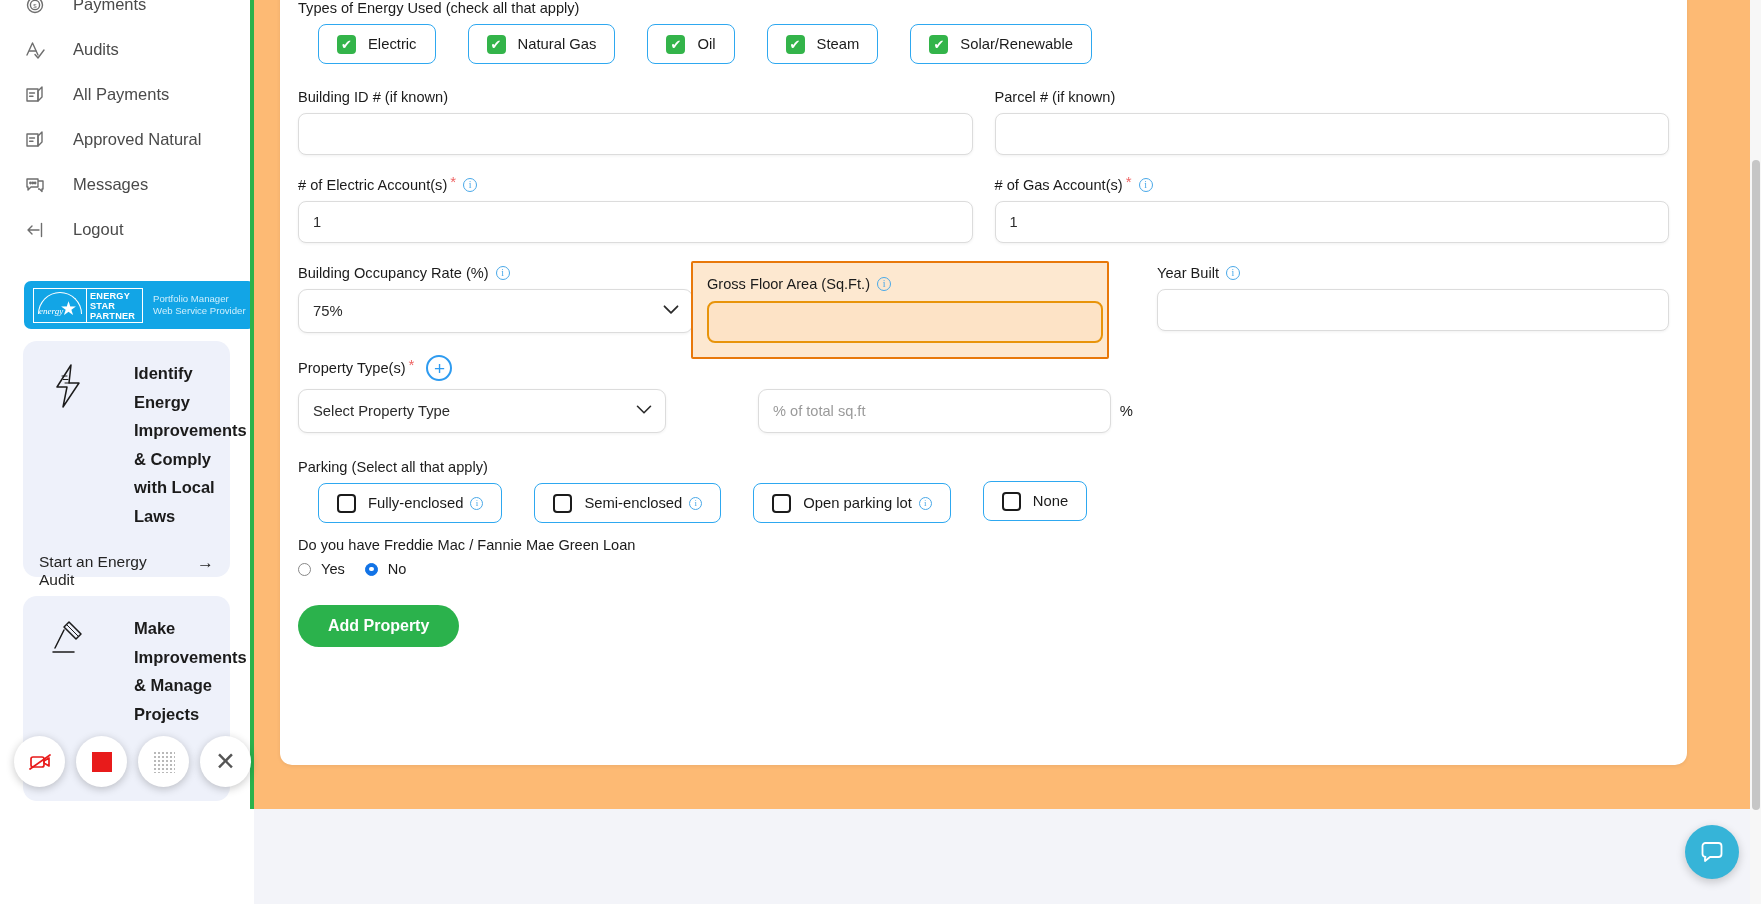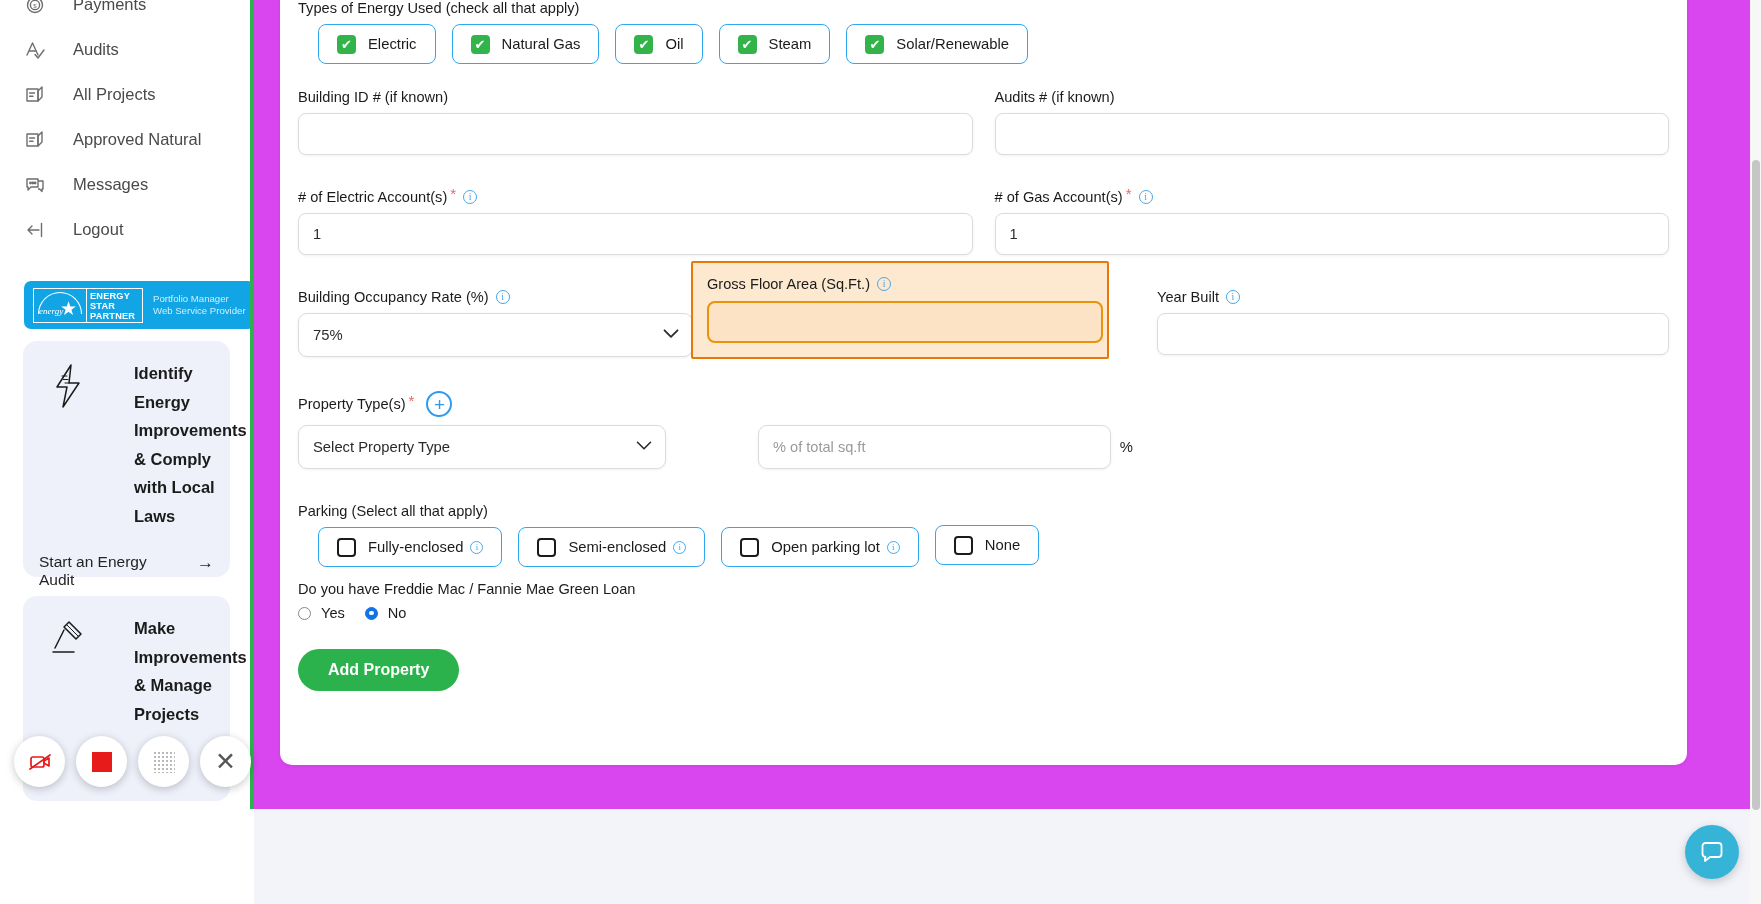--- a/index.html
+++ b/index.html
@@ -110,21 +110,21 @@
 
   
   .green-rail {
     position: absolute; left: 250px; top: 0; width: 4px; height: 809px;
     background: #2BB24C;
   }
 
   
   .main {
     position: absolute; left: 254px; top: 0; width: 1507px; height: 904px;
-    background: #d946ef; overflow: hidden;
+    background: #fdba74; overflow: hidden;
   }
   .card {
     position: absolute; left: 26px; top: -22px; width: 1407px; height: 787px;
     background: #ffffff; border-radius: 12px;
     box-shadow: 0 1px 4px rgba(0,0,0,.07);
   }
   .inner { position: absolute; left: 18px; top: 22px; right: 18px; }
 
   .f-label {
     font-size: 14.6px; color: #1b1b1b; margin-bottom: 8px;
@@ -134,39 +134,39 @@
   .info {
     display:inline-flex; align-items:center; justify-content:center;
     width: 14px; height: 14px; border-radius: 50%;
     border: 1.2px solid #49a8e8; color: #49a8e8;
     font-size: 10px; margin-left: 7px; font-family:"Liberation Serif", serif;
     line-height: 12px; cursor: pointer; flex:0 0 14px;
   }
   .info-sm { width:13px; height:13px; flex:0 0 13px; font-size:9px; }
 
   
-  .pill-row { display: flex; gap: 16px; margin-bottom: 25px; padding-left: 20px; }
+  .pill-row { display: flex; gap: 32px; margin-bottom: 25px; padding-left: 20px; }
   .pill {
     height: 40px; border: 1.6px solid #2EA8F0; border-radius: 8px;
     background: #fff; display: flex; align-items: center;
     padding: 0 18px; cursor: pointer; white-space: nowrap;
   }
   .cbx {
     width: 19px; height: 19px; border-radius: 4px; flex:0 0 19px;
     border: 2px solid #1b1b1b; background: #fff;
     display:flex; align-items:center; justify-content:center;
   }
   .cbx.checked { background: #33B44A; border-color:#33B44A; }
   .cbx.checked::after {
     content: "✔"; color: #fff; font-size: 13px; line-height: 13px;
   }
   .pill-lbl { margin-left: 12px; font-size: 14.8px; color: #1b1b1b; }
 
   
-  .row2 { display:flex; gap: 22px; margin-bottom: 34px; }
+  .row2 { display:flex; gap: 22px; margin-bottom: 22px; }
   .col { flex: 1; min-width: 0; }
   .txt {
     width: 100%; height: 42px; border: 1px solid #dcdcdc; border-radius: 8px;
     background: #fff; box-shadow: 0 1px 3px rgba(0,0,0,.06);
     font-size: 14.6px; color: #2b2b2b; padding: 0 14px;
     font-family: "Liberation Sans", sans-serif; outline: none;
   }
   .txt::placeholder { color: #9a9a9a; }
   .sel-wrap { position: relative; }
   .sel {
@@ -274,21 +274,21 @@
       </div>
 
       <div class="nav-item">
         <span class="nav-icon">
           <svg width="24" height="24" viewBox="0 0 24 24" fill="none" stroke="#6e6e6e" stroke-width="1.4">
             <path d="M4 6 H15 V18 H4 Z" stroke-linejoin="round"></path>
             <path d="M6.6 10 H11.5 M6.6 13.2 H10" stroke-linecap="round"></path>
             <path d="M15 18 L19 14 V4 L15 8 Z" stroke-linejoin="round"></path>
           </svg>
         </span>
-        <span class="nav-label">All Projects</span>
+        <span class="nav-label">All Payments</span>
       </div>
 
       <div class="nav-item">
         <span class="nav-icon">
           <svg width="24" height="24" viewBox="0 0 24 24" fill="none" stroke="#6e6e6e" stroke-width="1.4">
             <path d="M4 6 H15 V18 H4 Z" stroke-linejoin="round"></path>
             <path d="M6.6 10 H11.5 M6.6 13.2 H10" stroke-linecap="round"></path>
             <path d="M15 18 L19 14 V4 L15 8 Z" stroke-linejoin="round"></path>
           </svg>
         </span>
@@ -419,21 +419,21 @@
           </div>
         </div>
 
         
         <div class="row2">
           <div class="col">
             <div class="f-label">Building ID # (if known)</div>
             <input class="txt" value="" style="">
           </div>
           <div class="col">
-            <div class="f-label">Audits # (if known)</div>
+            <div class="f-label">Parcel # (if known)</div>
             <input class="txt" value="" style="">
           </div>
         </div>
 
         
         <div class="row2">
           <div class="col">
             <div class="f-label">
               <span># of Electric Account(s)</span>
               <span class="req">*</span>

